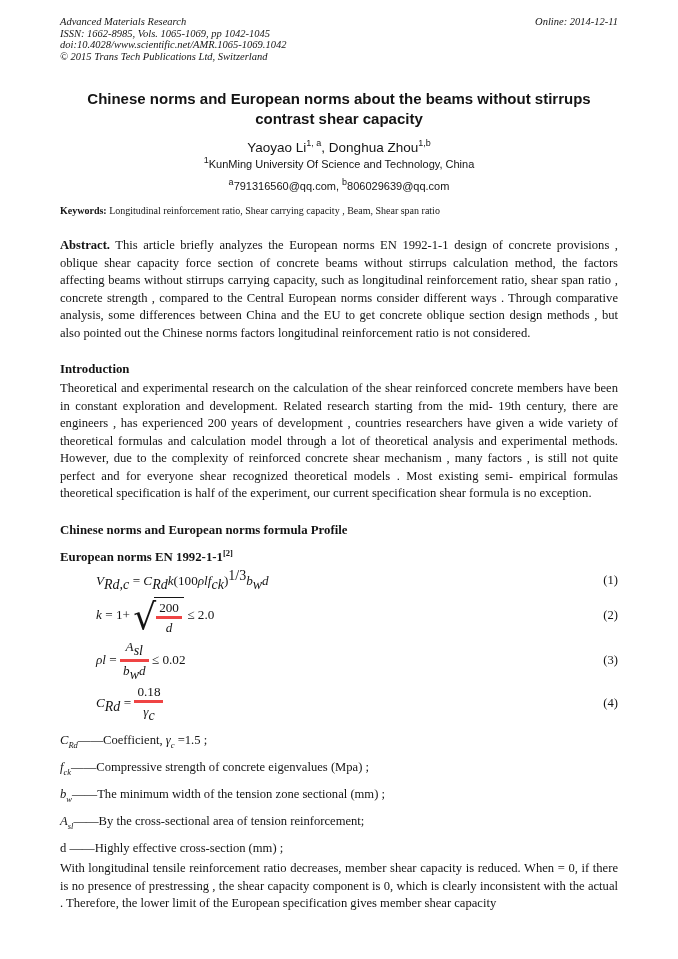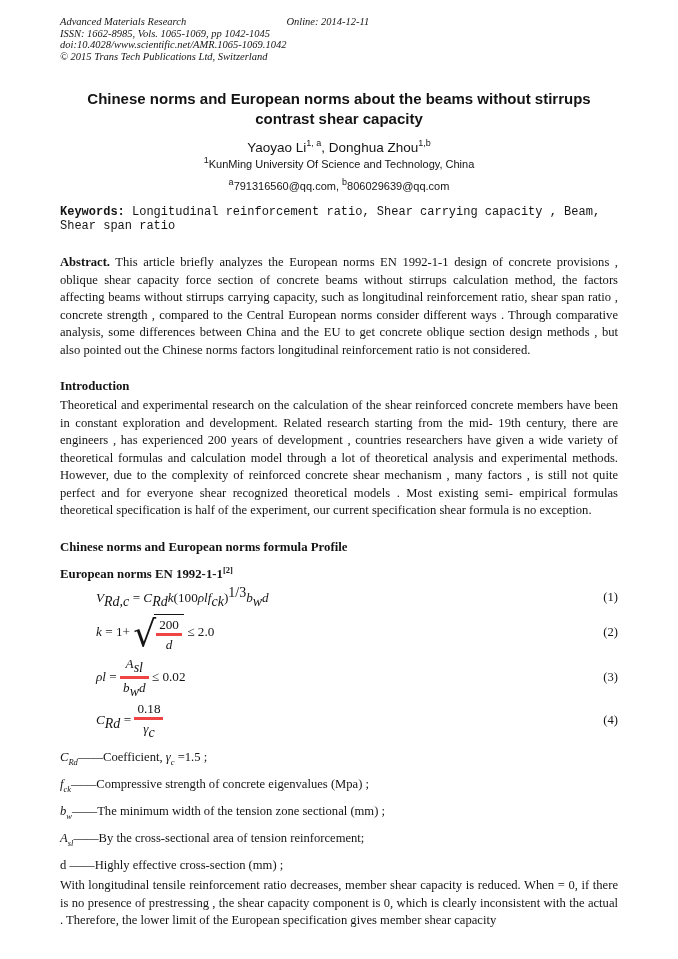--- a/index.html
+++ b/index.html
@@ -1,35 +1,35 @@
 <!DOCTYPE html>
 <html><head>
 <meta charset="utf-8">
 <style>
   * { margin:0; padding:0; box-sizing:border-box; }
   html,body { width:678px; height:959px; background:#ffffff; overflow:hidden; }
   body { font-family:"Liberation Serif", serif; color:#141414; }
   .page { padding:16px 60px 0 60px; width:678px; }
 
   
-  .hdr { display:flex; justify-content:flex-start; align-items:flex-start;
+  .hdr { display:flex; justify-content:space-between; align-items:flex-start;
          font-style:italic; font-size:10.5px; line-height:11.6px; }
   .hdr-left div { white-space:nowrap; }
   .hdr-right { white-space:nowrap; }
 
   
   .title { font-family:"Liberation Sans", sans-serif; font-weight:bold;
            font-size:15px; line-height:20px; text-align:center; margin:27px 2px 0 2px; }
   .authors { font-family:"Liberation Sans", sans-serif; font-size:13.5px;
              text-align:center; margin-top:9px; }
   .authors sup, .affil sup, .emails sup { font-size:9px; }
   .affil  { font-family:"Liberation Sans", sans-serif; font-size:11px; text-align:center; }
   .emails { font-family:"Liberation Sans", sans-serif; font-size:11px; text-align:center; margin-top:7px; }
 
-  .keywords { font-family:Liberation Mono, monospace; font-size:12px; margin-top:14px; }
+  .keywords { font-family:Liberation Serif, serif; font-size:10px; margin-top:14px; }
   .keywords .kw-label { font-weight:bold; }
 
   
   .para { font-size:12.6px; line-height:17.5px; text-align:justify; }
   .abstract { margin-top:21px; }
   .lead { font-weight:bold; }
   .section-heading { font-size:12.8px; font-weight:bold; margin-top:19px; line-height:17px; }
   .intro-para { margin-top:2px; }
   .sub-heading { font-size:12.8px; font-weight:bold; margin-top:6px; line-height:17px; }
   .sub-heading sup { font-size:8.5px; font-weight:bold; }

